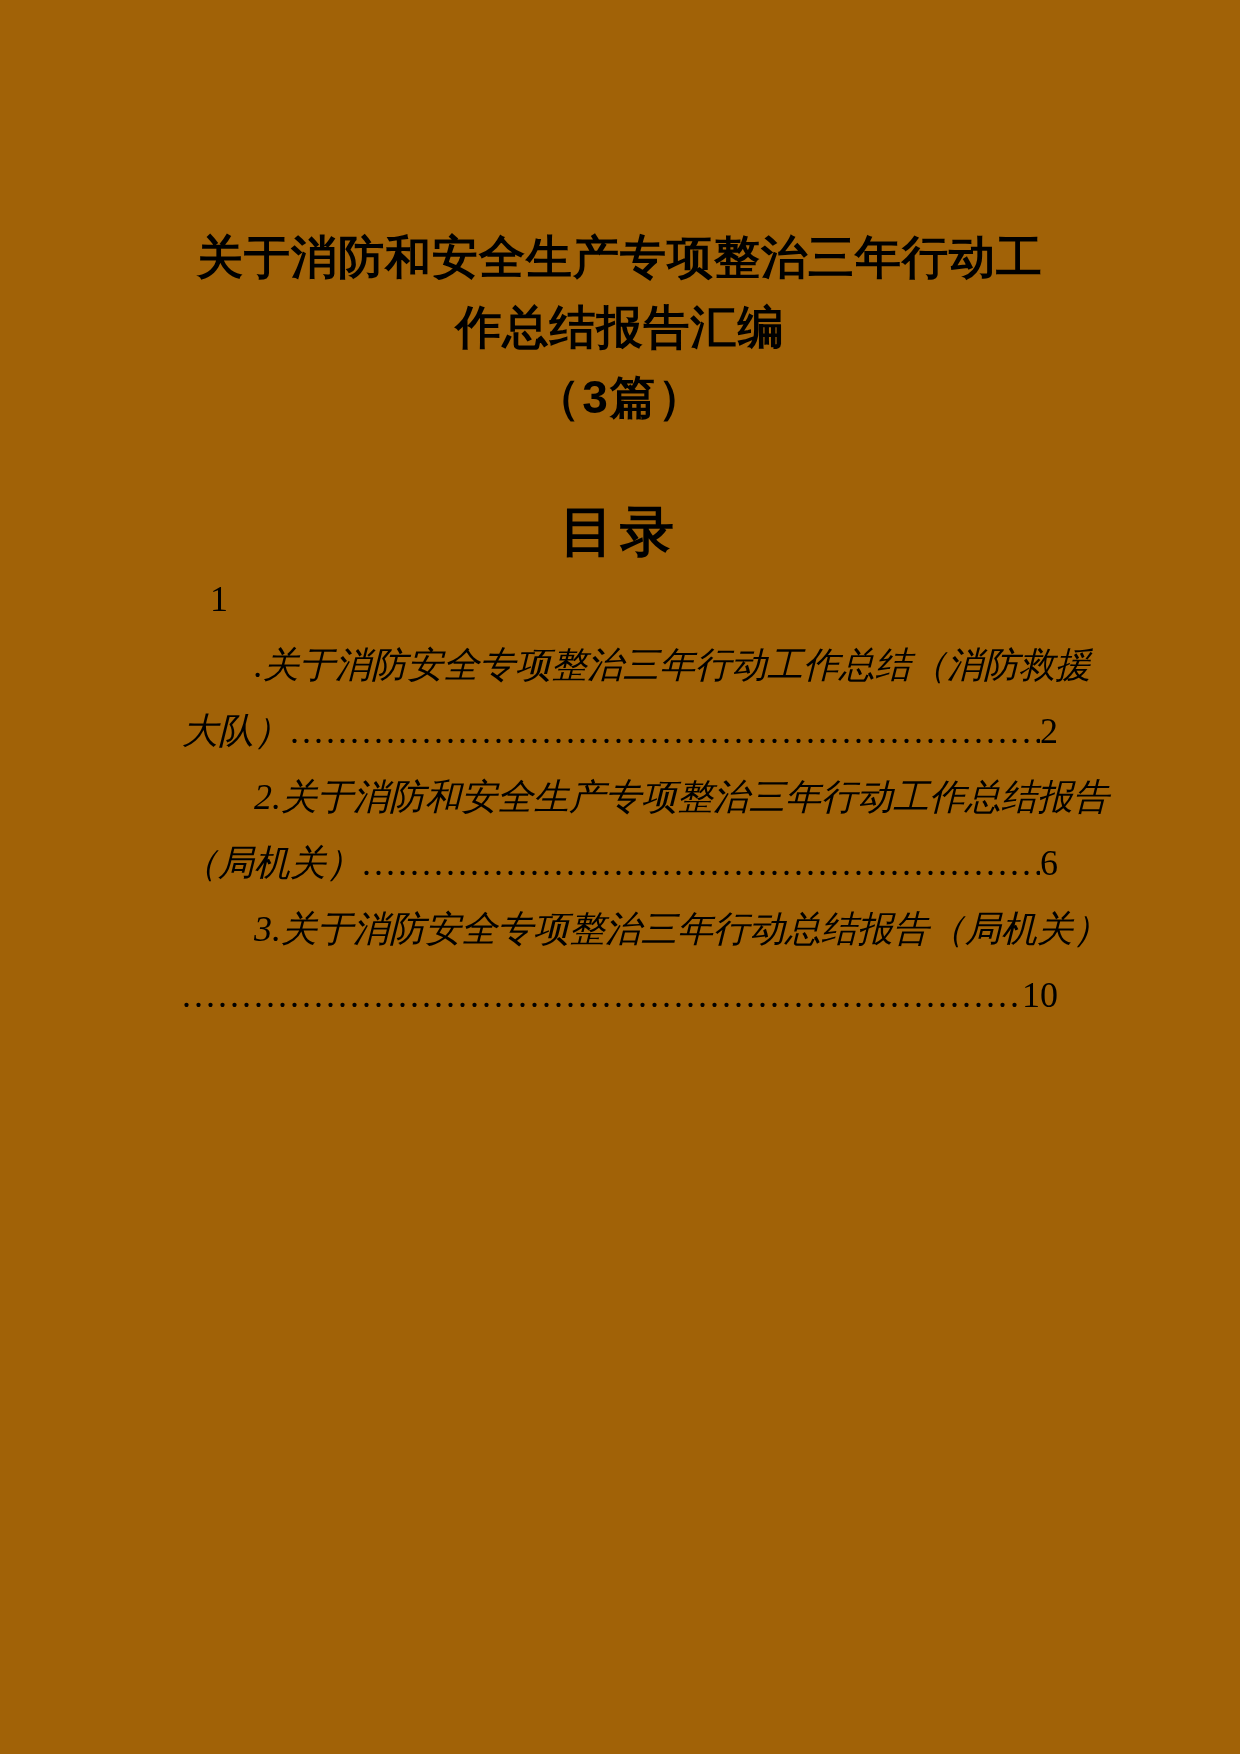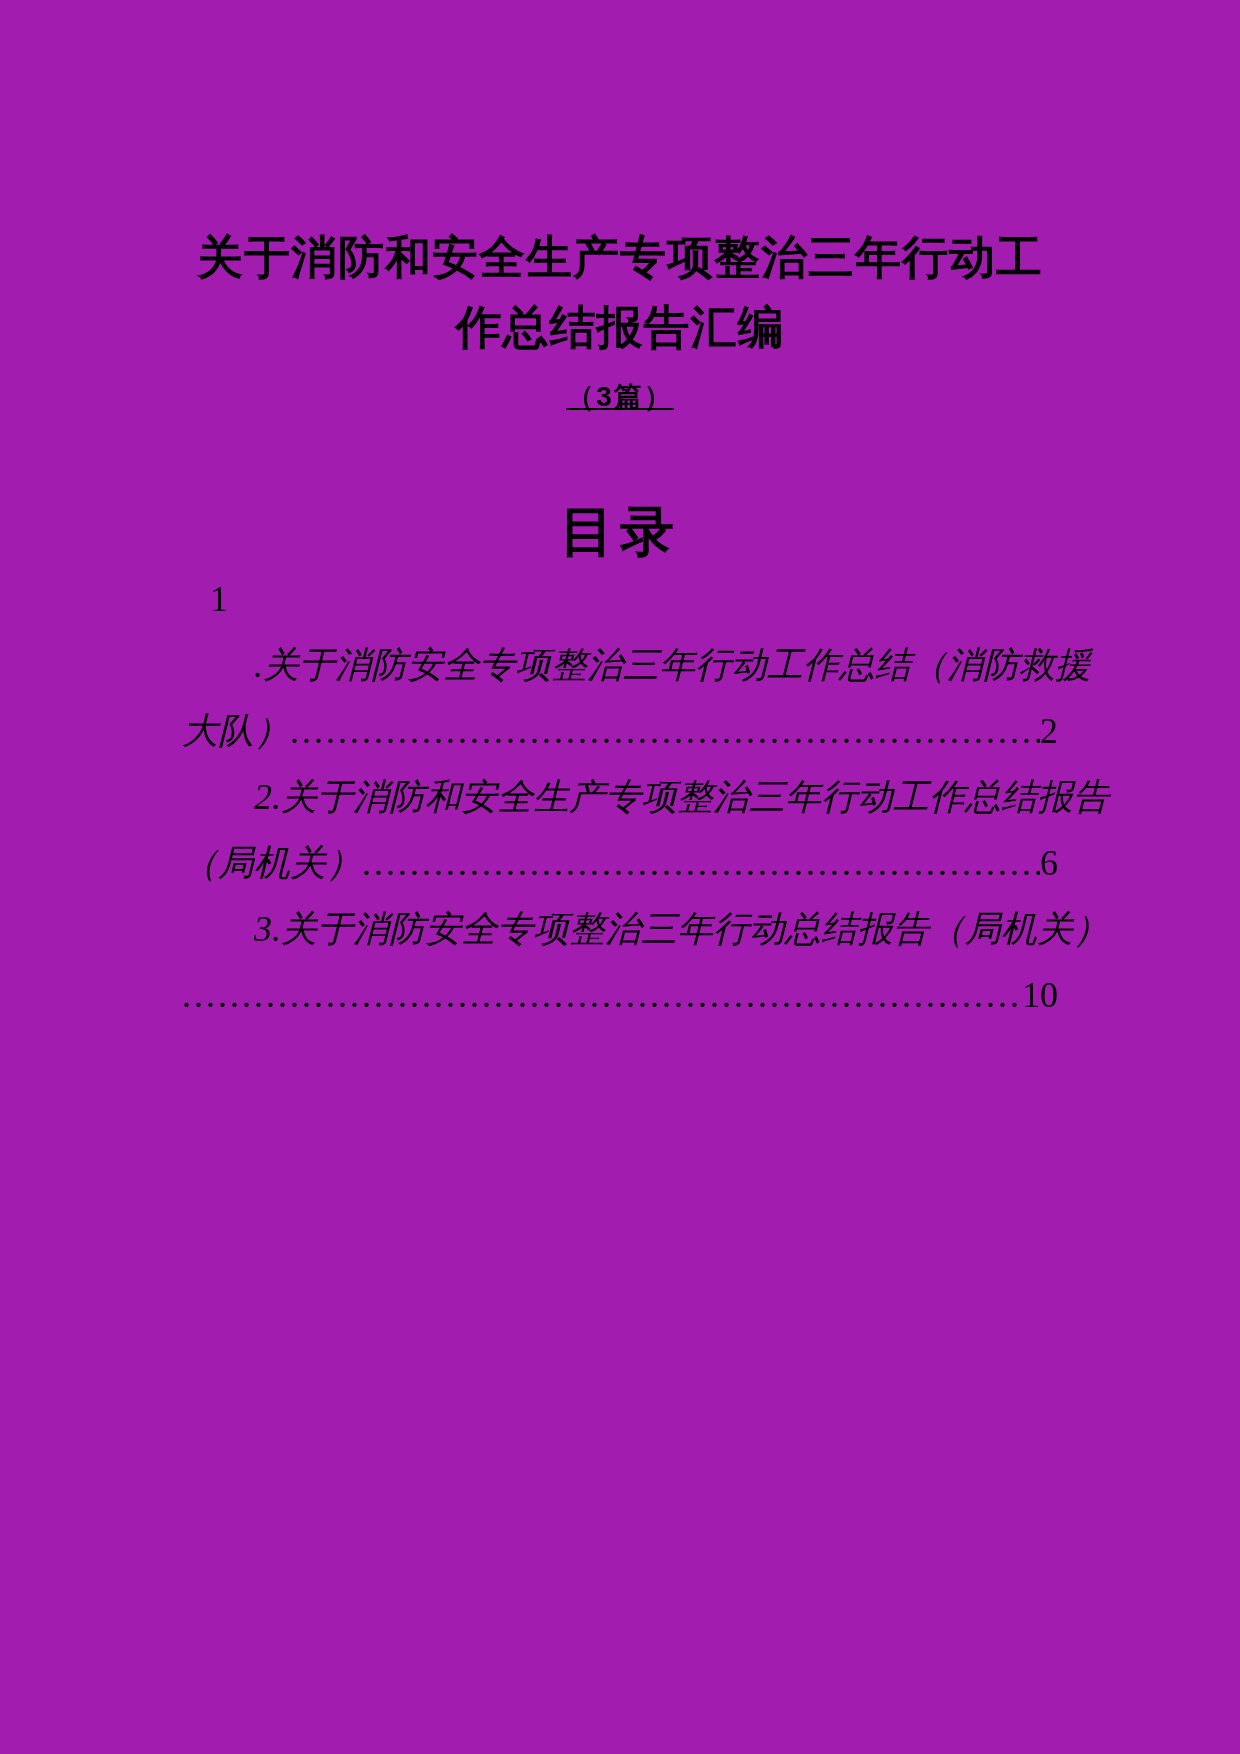--- a/index.html
+++ b/index.html
@@ -2,45 +2,44 @@
 <html><head>
 <meta charset="utf-8">
 <style>
   * { margin: 0; padding: 0; box-sizing: border-box; }
   html, body { background: #ffffff; }
   .page {
     position: relative;
     width: 1240px;
     height: 1754px;
     margin: 0 auto;
-    background: #a21caf;
+    background: #a16207;
     color: #000000;
     overflow: hidden;
     font-family: "Liberation Serif", "DejaVu Serif", serif;
   }
   .content {
     padding: 0 182px;
   }
   .title-block {
     margin-top: 222px;
     text-align: center;
     font-family: "Liberation Sans", "DejaVu Sans", sans-serif;
     font-weight: bold;
   }
   .title-line {
     font-size: 46px;
     line-height: 70px;
     letter-spacing: 1px;
     white-space: nowrap;
   }
   .subtitle-line {
-    font-size: 28px;
+    font-size: 46px;
     line-height: 70px;
     letter-spacing: 2px;
-    text-decoration: underline;
   }
   .toc-heading {
     margin-top: 66px;
     text-align: center;
     font-family: "Liberation Sans", "DejaVu Sans", sans-serif;
     font-weight: bold;
     font-size: 54px;
     line-height: 66px;
     letter-spacing: 6px;
   }

